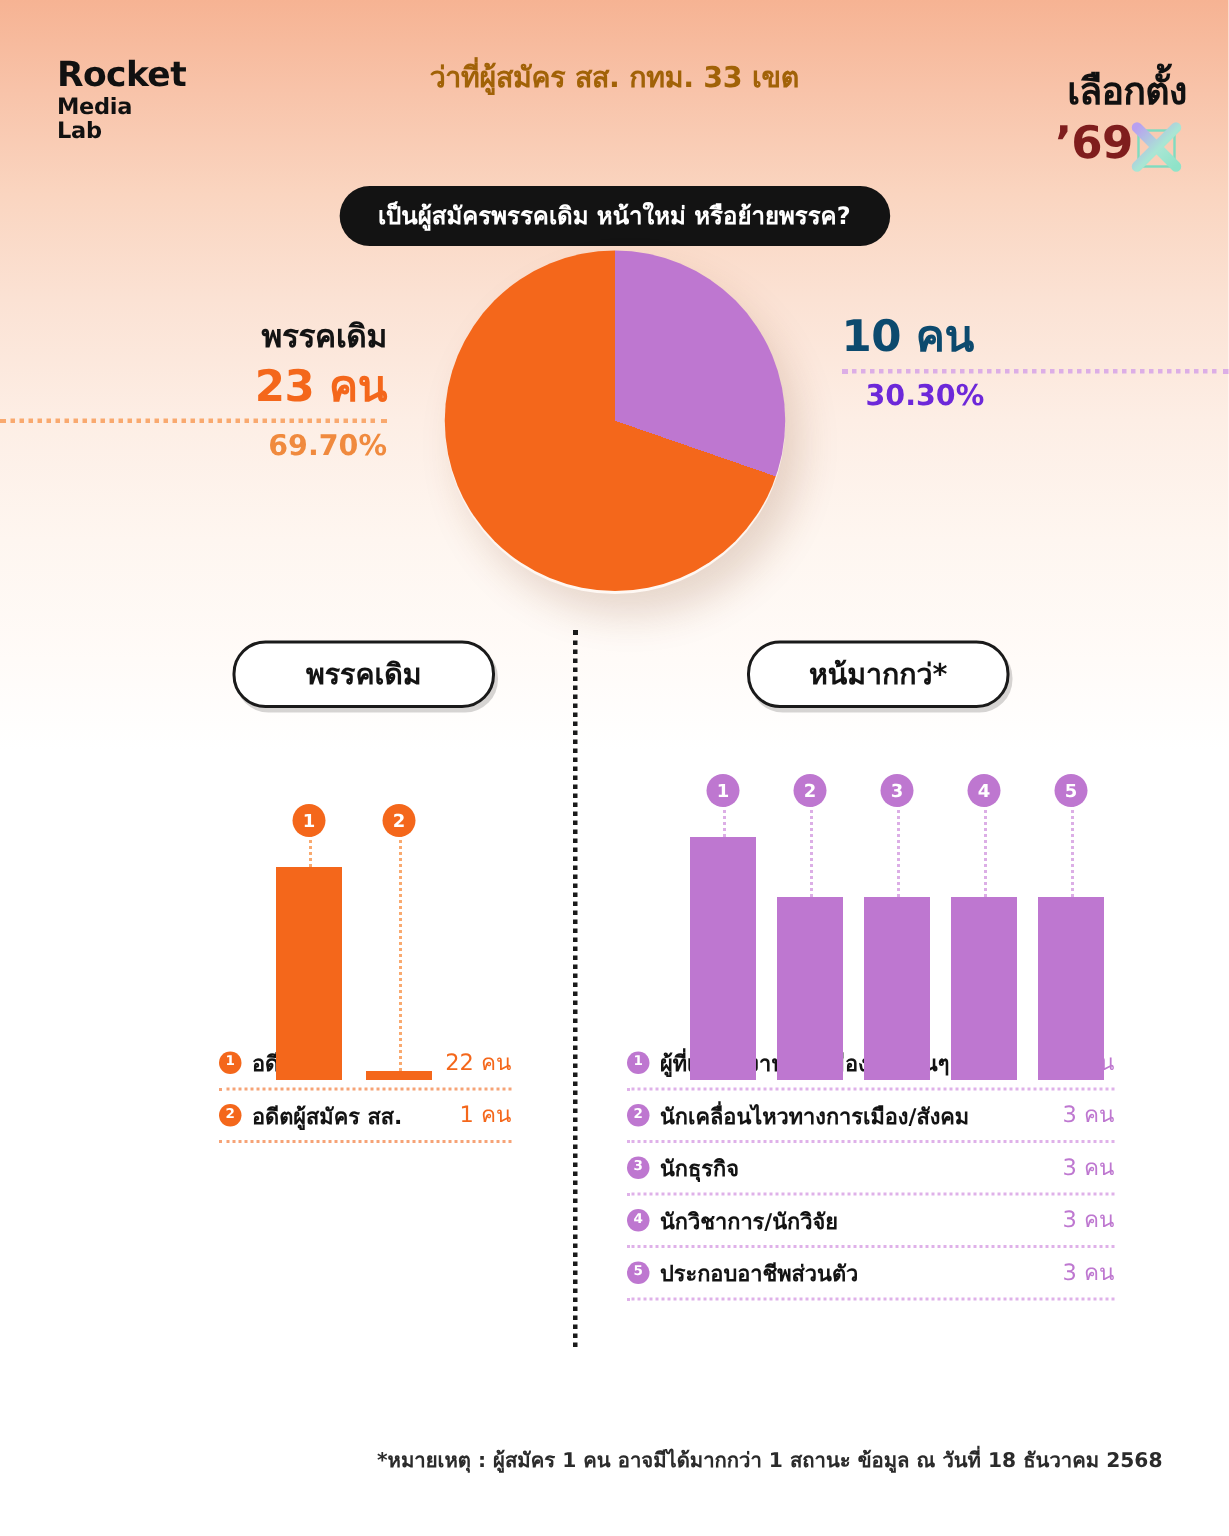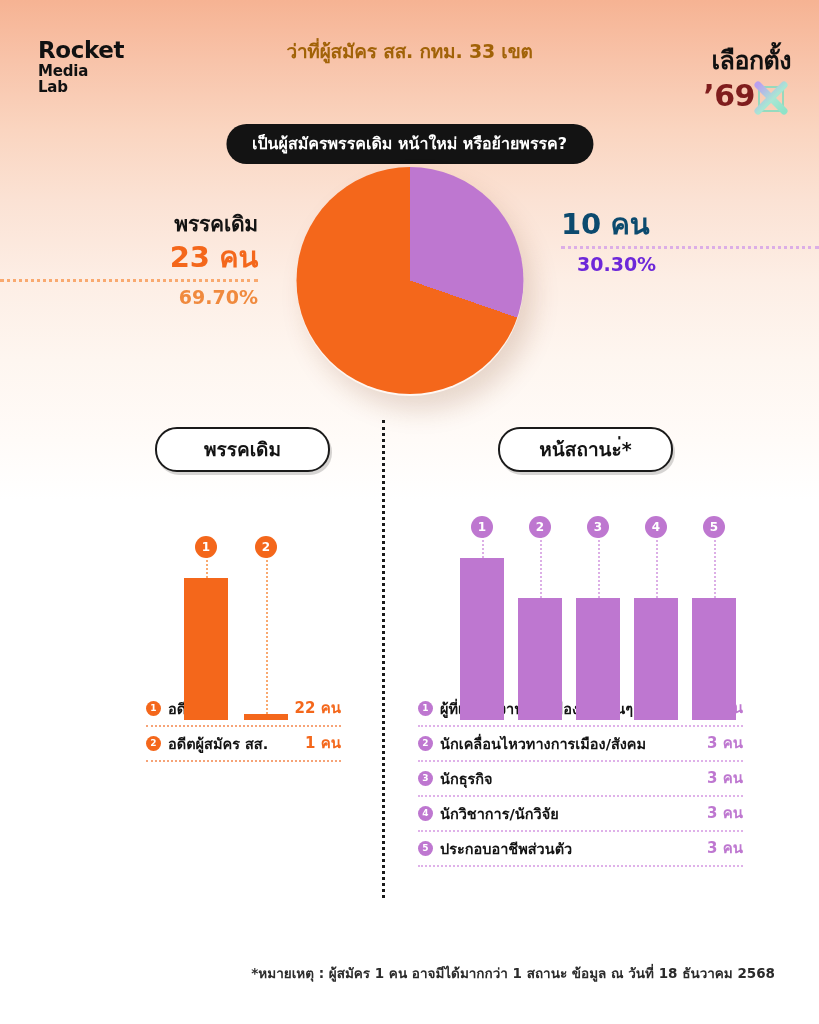--- a/index.html
+++ b/index.html
@@ -155,21 +155,21 @@
   .legend-row.purple { border-color: #dfb1e9; }
   .lg-num {
     width: 15px; height: 15px; border-radius: 50%;
     color: #fff; font-size: 9px; font-weight: 800;
     display: flex; align-items: center; justify-content: center;
     flex: 0 0 auto; margin-right: 7px;
   }
   .lg-num.orange { background: #f4671b; }
   .lg-num.purple { background: #be77d0; }
   .lg-label { flex: 1 1 auto; font-size: 14.5px; font-weight: 700; color: #131313; white-space: nowrap; }
-  .lg-val { flex: 0 0 auto; font-size: 15px; font-weight: 700; margin-left: 20px; }
+  .lg-val { flex: 0 0 auto; font-size: 15px; font-weight: 400; margin-left: 20px; }
   .lg-val.orange { color: #f4671b; }
   .lg-val.purple { color: #be77d0; }
 
   
   .footnote {
     position: absolute; right: 44px; bottom: 40px;
     font-size: 13.5px; font-weight: 600; color: #2b2b2b;
     white-space: nowrap;
   }
 </style>
@@ -256,21 +256,21 @@
         </div>
         <div class="legend-row orange">
           <span class="lg-num orange">2</span>
           <span class="lg-label">อดีตผู้สมัคร สส.</span>
           <span class="lg-val orange">1 คน</span>
         </div>
       </div>
   </div>
 
   <div class="panel right">
-    <div class="pill-head">หน้สถานะ่*</div>
+    <div class="pill-head">หน้มากกว่*</div>
     <div class="plot" id="plot-right">
         <div class="bar-col" style="left: 0px;">
           <div class="bar-num purple" style="top: -204px;">1</div>
           <div class="leader purple" style="bottom: 162px; height: 31px;"></div>
           <div class="bar purple" style="height: 162px;"></div>
         </div>
         <div class="bar-col" style="left: 58px;">
           <div class="bar-num purple" style="top: -204px;">2</div>
           <div class="leader purple" style="bottom: 122px; height: 71px;"></div>
           <div class="bar purple" style="height: 122px;"></div>

